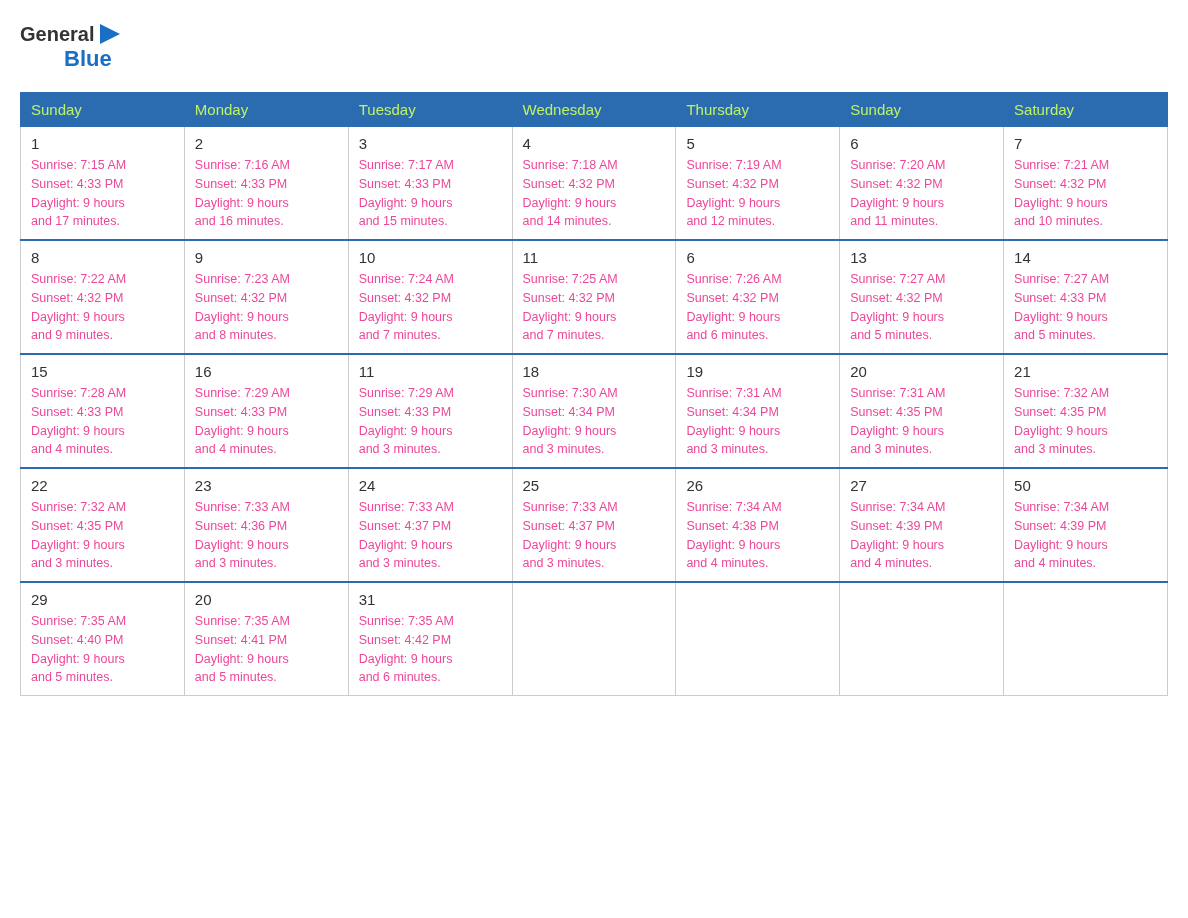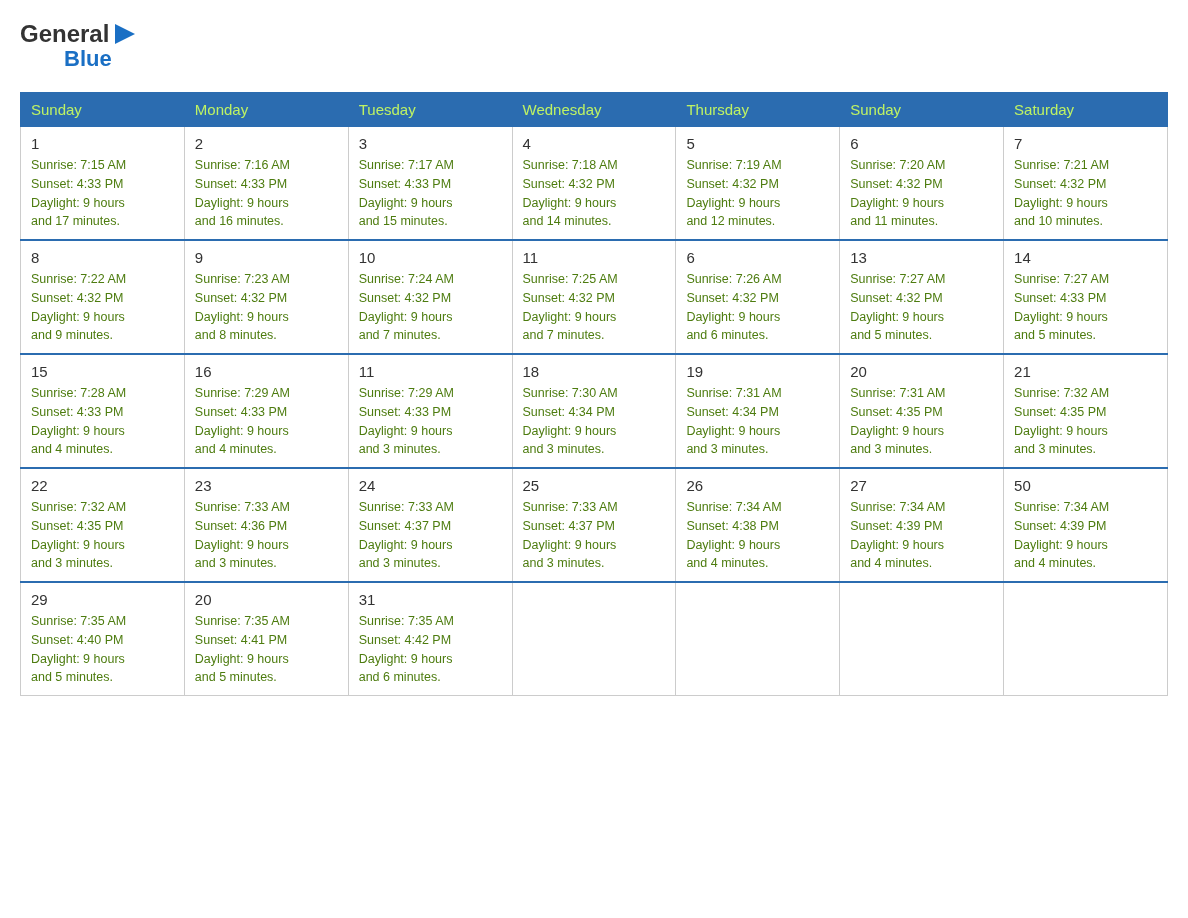--- a/index.html
+++ b/index.html
@@ -15,21 +15,21 @@
       justify-content: space-between;
       align-items: flex-start;
       margin-bottom: 20px;
     }
     .logo {
       display: flex;
       flex-direction: column;
       align-items: flex-start;
     }
     .logo-general {
-      font-size: 24px;
+      font-size: 20px;
       font-weight: bold;
       color: #333;
       line-height: 1;
     }
     .logo-blue {
       font-size: 22px;
       font-weight: bold;
       color: #1a6fc4;
       margin-top: -2px;
       margin-left: 44px;
@@ -72,21 +72,21 @@
     }
     .day-num {
       font-size: 15px;
       font-weight: normal;
       margin-bottom: 4px;
       display: block;
     }
     .day-info {
       font-size: 12.5px;
       line-height: 1.5;
-      color: #4d7c0f;
+      color: #ec4899;
     }
     tbody tr td:first-child {
       border-left: 1px solid #ccc;
     }
     tbody tr {
       border-bottom: 2px solid #2b6cb0;
     }
     tbody tr:last-child {
       border-bottom: none;
     }

